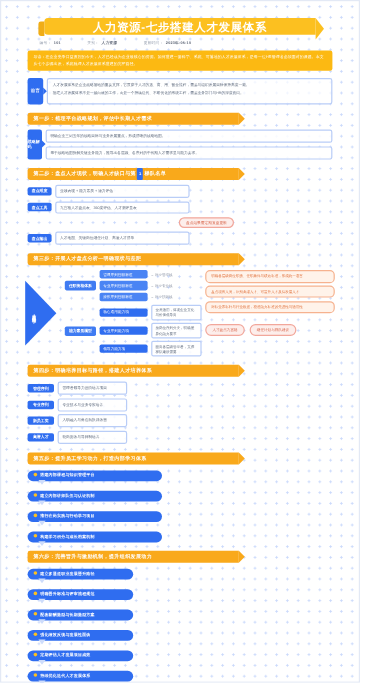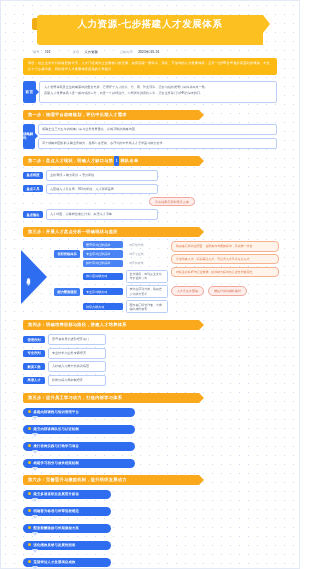--- a/index.html
+++ b/index.html
@@ -20,21 +20,21 @@
   }
   
   .title-wrap { display: flex; justify-content: center; margin-top: 6px; }
   .title-banner {
     position: relative;
     background: #fcc020;
     color: #ffffff;
     font-size: 9.5px;
     font-weight: bold;
     letter-spacing: 0.6px;
-    height: 30px; line-height: 18px;
+    height: 14px; line-height: 18px;
     width: 226px;
     text-align: center;
     border-radius: 3px 0 0 3px;
   }
   .title-banner:after {
     content: ""; position: absolute; right: -7px; top: 0;
     border-left: 7px solid #fcc020;
     border-top: 9px solid transparent;
     border-bottom: 9px solid transparent;
   }

